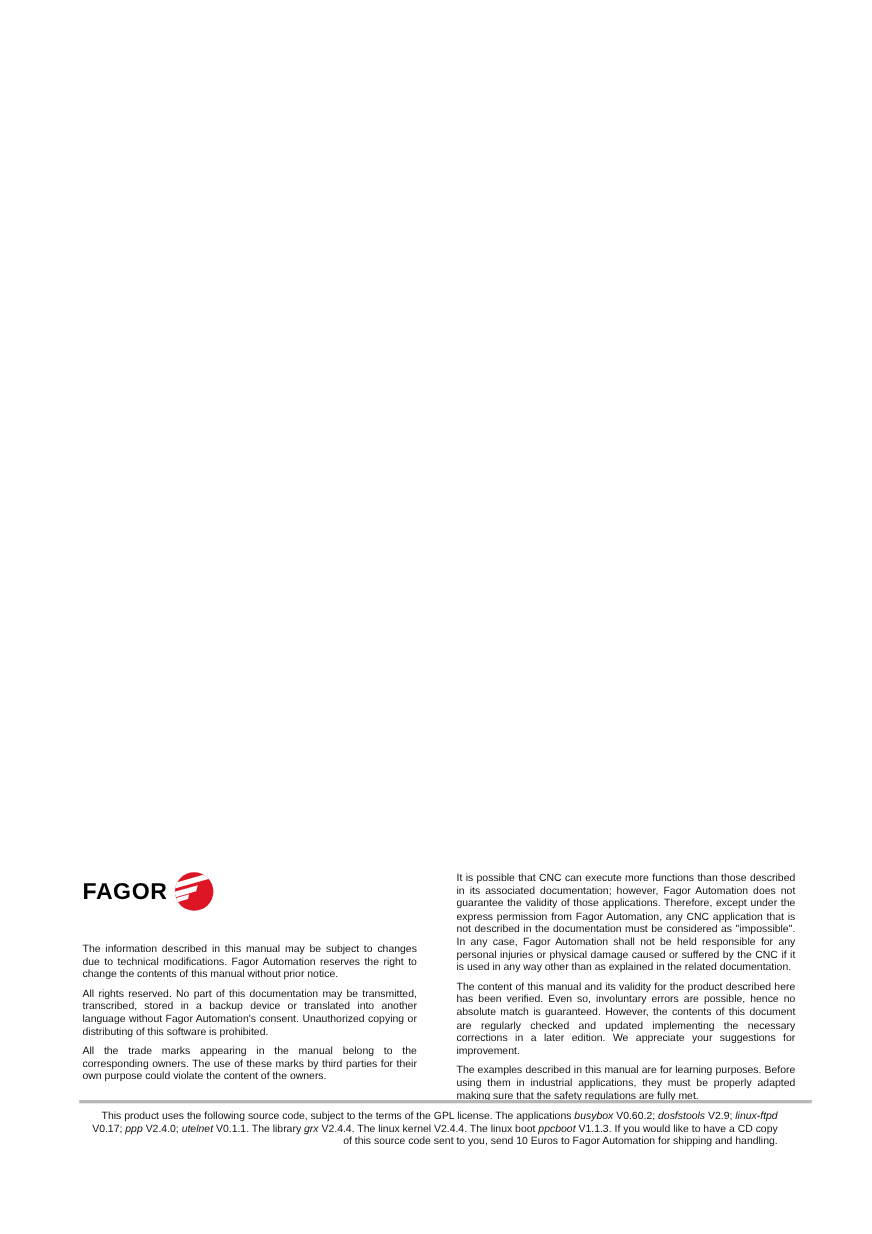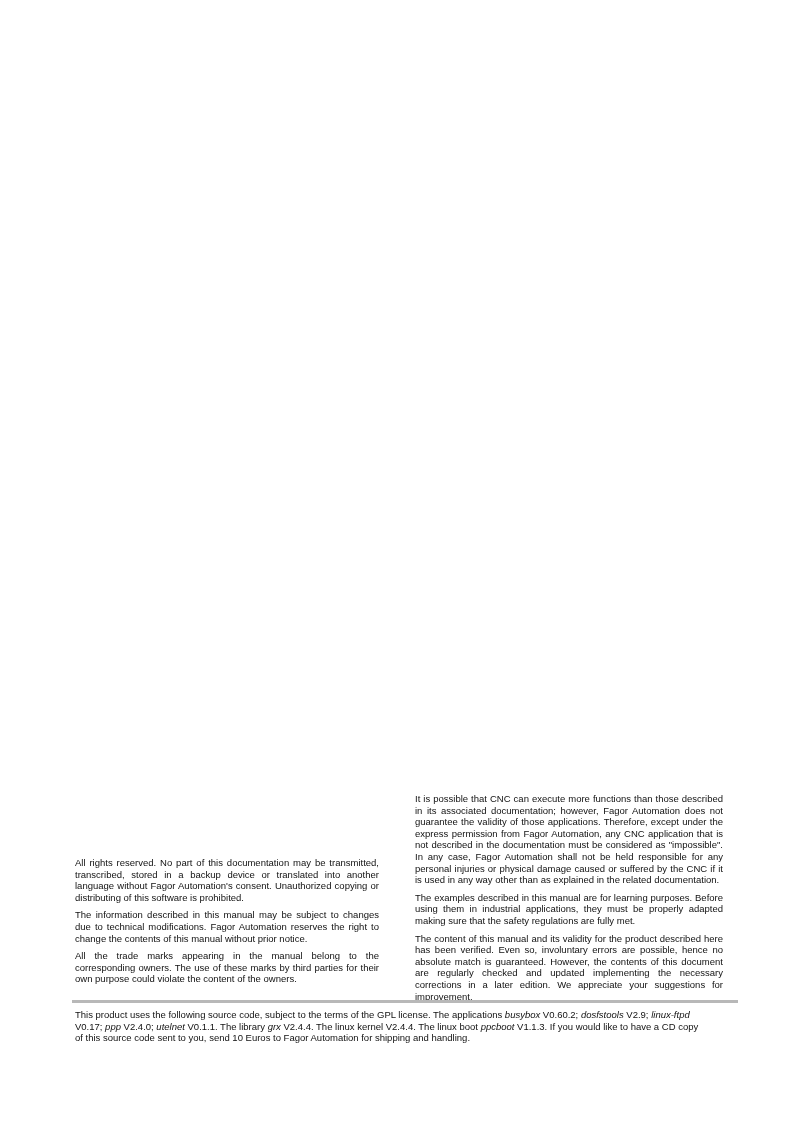--- a/index.html
+++ b/index.html
@@ -80,37 +80,45 @@
     height: 3px;
     background: #b8b8b8;
   }
   .footer {
     position: absolute;
     left: 75px;
     top: 1009px;
     width: 632px;
     font-size: 9.5px;
     line-height: 11.6px;
-    text-align: left;
+    text-align: right;
   }
 </style>
 </head>
 <body>
 
 <div class="page">
 
+  <div class="logo">
+    <span class="logo-text">FAGOR</span>
+    <span class="logo-mark" style="background: rgb(221, 20, 35);">
+      <span class="stripe s1"></span>
+      <span class="stripe s2"></span>
+      <span class="stripe s3"></span>
+    </span>
+  </div>
 
   <div class="col col-left">
+    <p>The information described in this manual may be subject to changes due to technical modifications. Fagor Automation reserves the right to change the contents of this manual without prior notice.</p>
     <p>All rights reserved. No part of this documentation may be transmitted, transcribed, stored in a backup device or translated into another language without Fagor Automation's consent. Unauthorized copying or distributing of this software is prohibited.</p>
-    <p>The information described in this manual may be subject to changes due to technical modifications. Fagor Automation reserves the right to change the contents of this manual without prior notice.</p>
     <p>All the trade marks appearing in the manual belong to the corresponding owners. The use of these marks by third parties for their own purpose could violate the content of the owners.</p>
   </div>
 
   <div class="col col-right">
     <p>It is possible that CNC can execute more functions than those described in its associated documentation; however, Fagor Automation does not guarantee the validity of those applications. Therefore, except under the express permission from Fagor Automation, any CNC application that is not described in the documentation must be considered as "impossible". In any case, Fagor Automation shall not be held responsible for any personal injuries or physical damage caused or suffered by the CNC if it is used in any way other than as explained in the related documentation.</p>
+    <p>The content of this manual and its validity for the product described here has been verified. Even so, involuntary errors are possible, hence no absolute match is guaranteed. However, the contents of this document are regularly checked and updated implementing the necessary corrections in a later edition. We appreciate your suggestions for improvement.</p>
     <p>The examples described in this manual are for learning purposes. Before using them in industrial applications, they must be properly adapted making sure that the safety regulations are fully met.</p>
-    <p>The content of this manual and its validity for the product described here has been verified. Even so, involuntary errors are possible, hence no absolute match is guaranteed. However, the contents of this document are regularly checked and updated implementing the necessary corrections in a later edition. We appreciate your suggestions for improvement.</p>
   </div>
 
   <div class="rule" style="background: rgb(184, 184, 184);"></div>
   <div class="footer"><span>This product uses the following source code, subject to the terms of the GPL license. The applications </span><i>busybox</i><span> V0.60.2; </span><i>dosfstools</i><span> V2.9; </span><i>linux-ftpd</i><span> V0.17; </span><i>ppp</i><span> V2.4.0; </span><i>utelnet</i><span> V0.1.1. The library </span><i>grx</i><span> V2.4.4. The linux kernel V2.4.4. The linux boot </span><i>ppcboot</i><span> V1.1.3. If you would like to have a CD copy of this source code sent to you, send 10 Euros to Fagor Automation for shipping and handling.</span></div>
 
 </div>
 
 </body></html>

